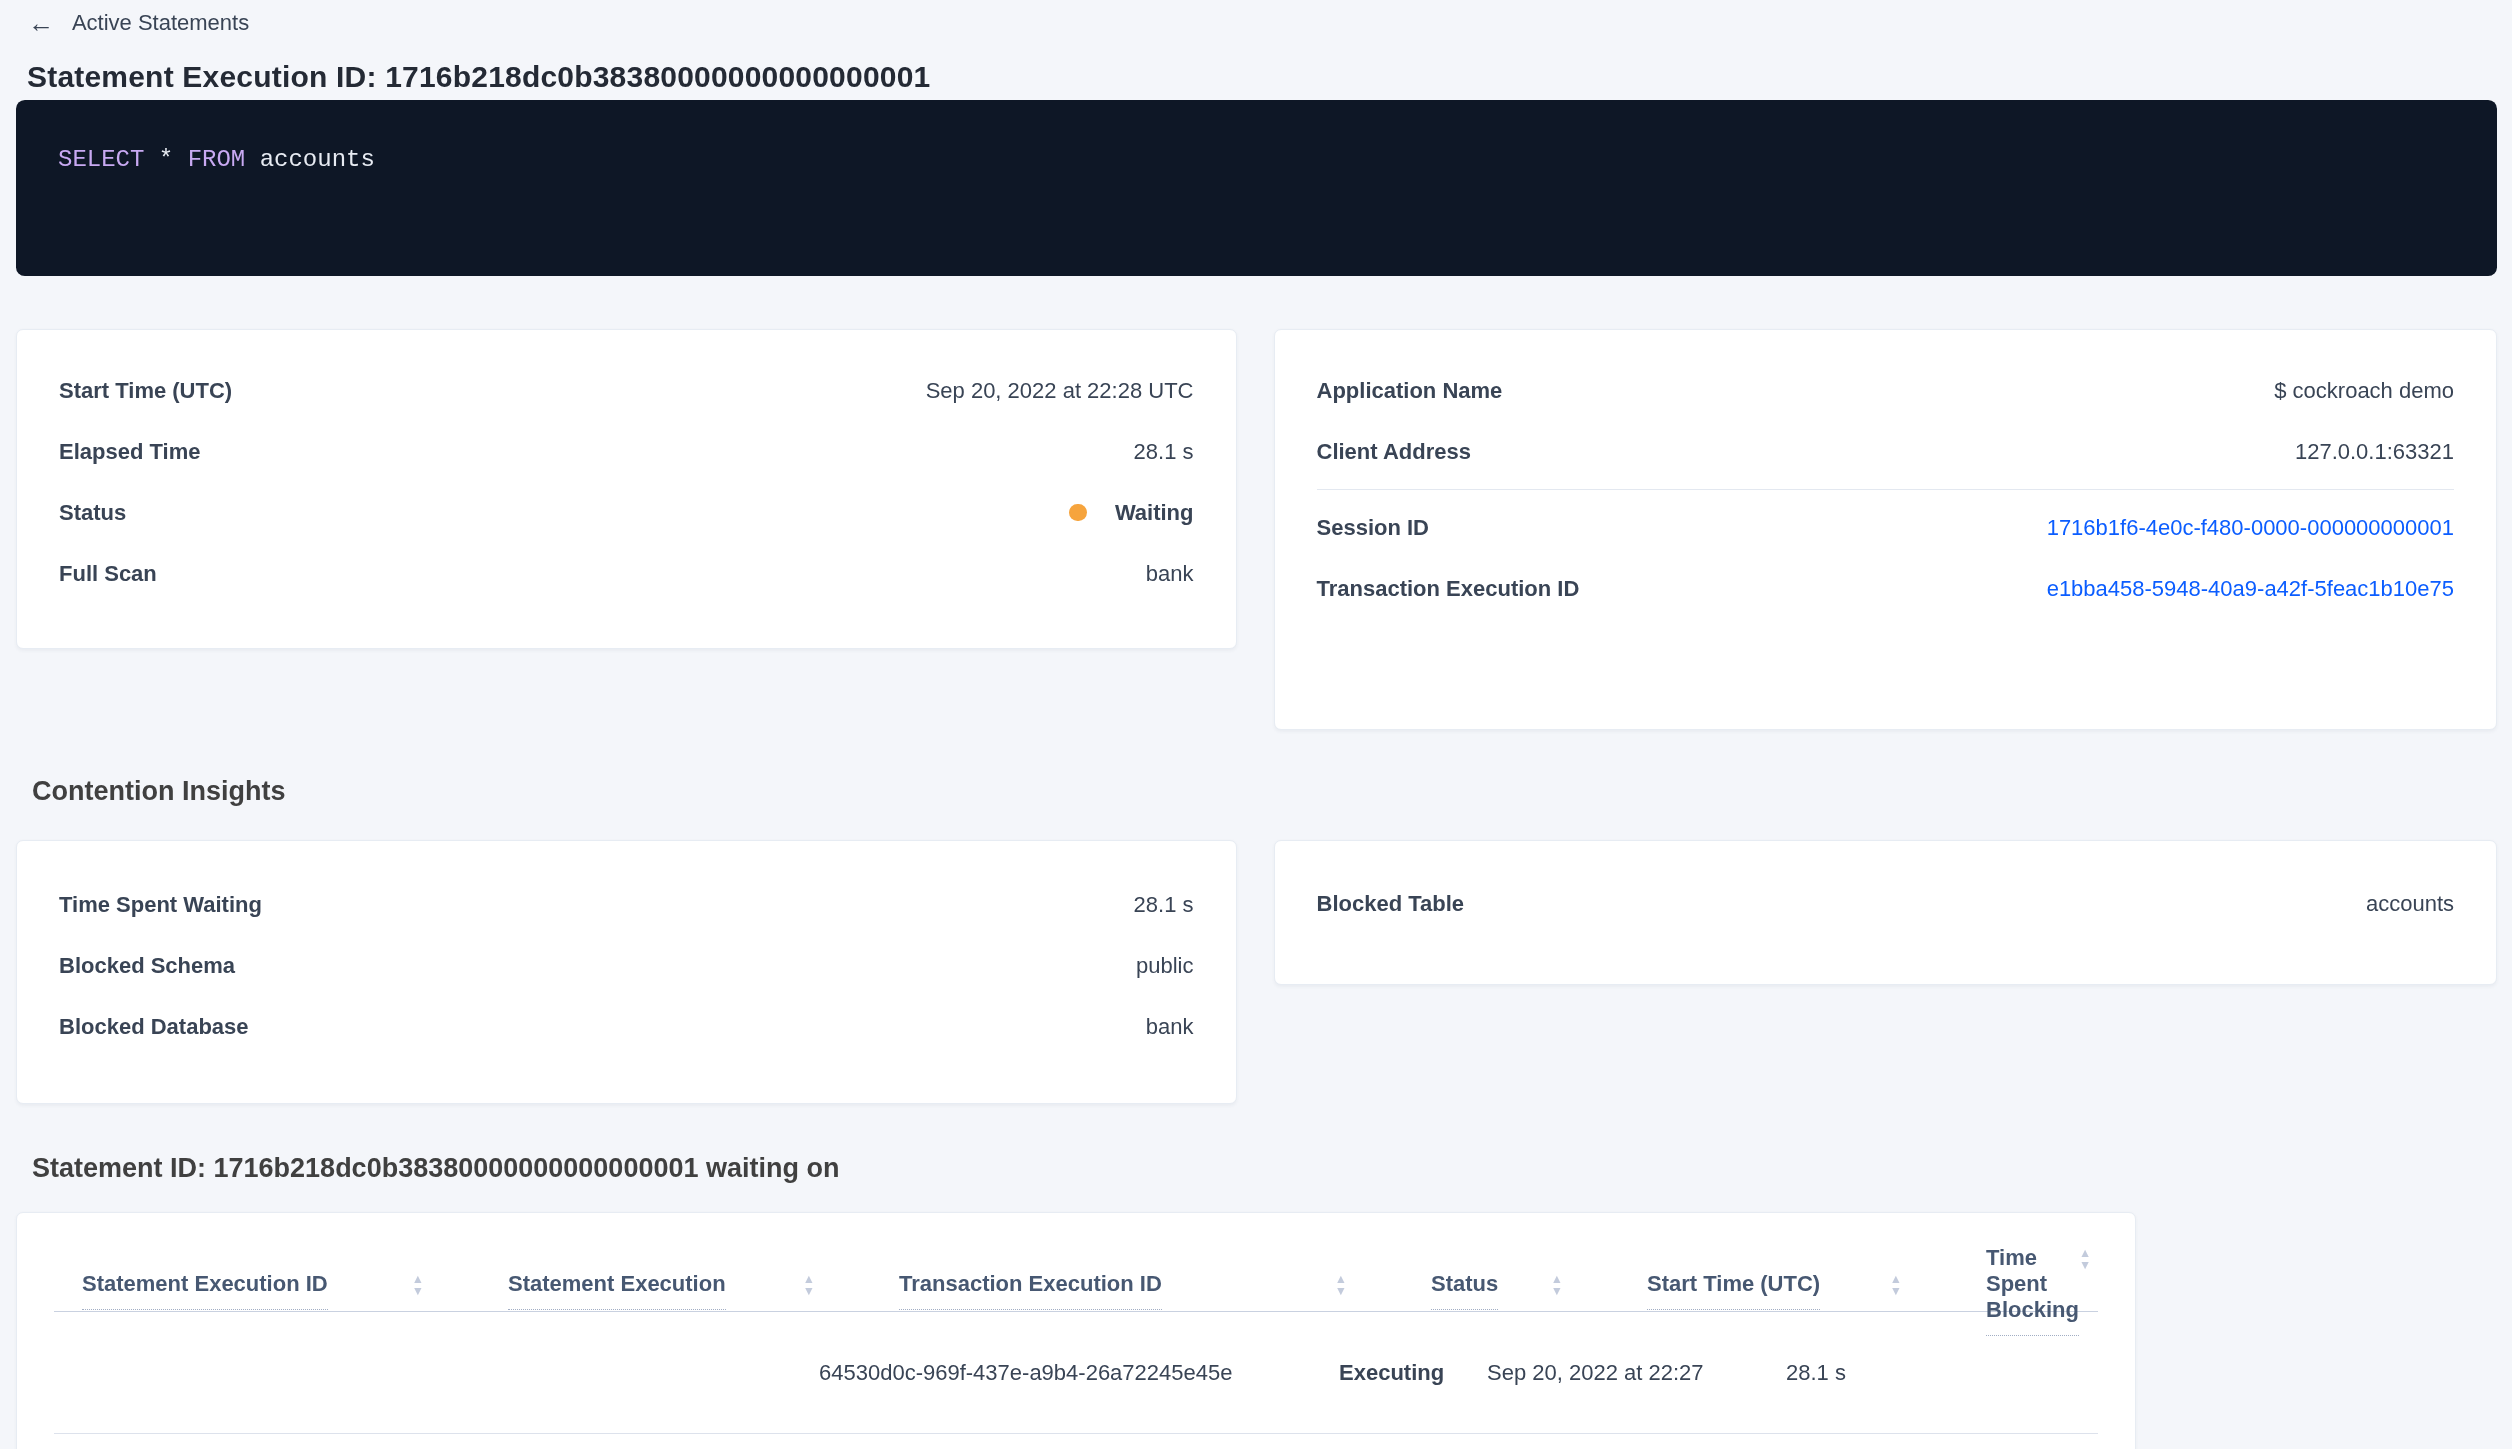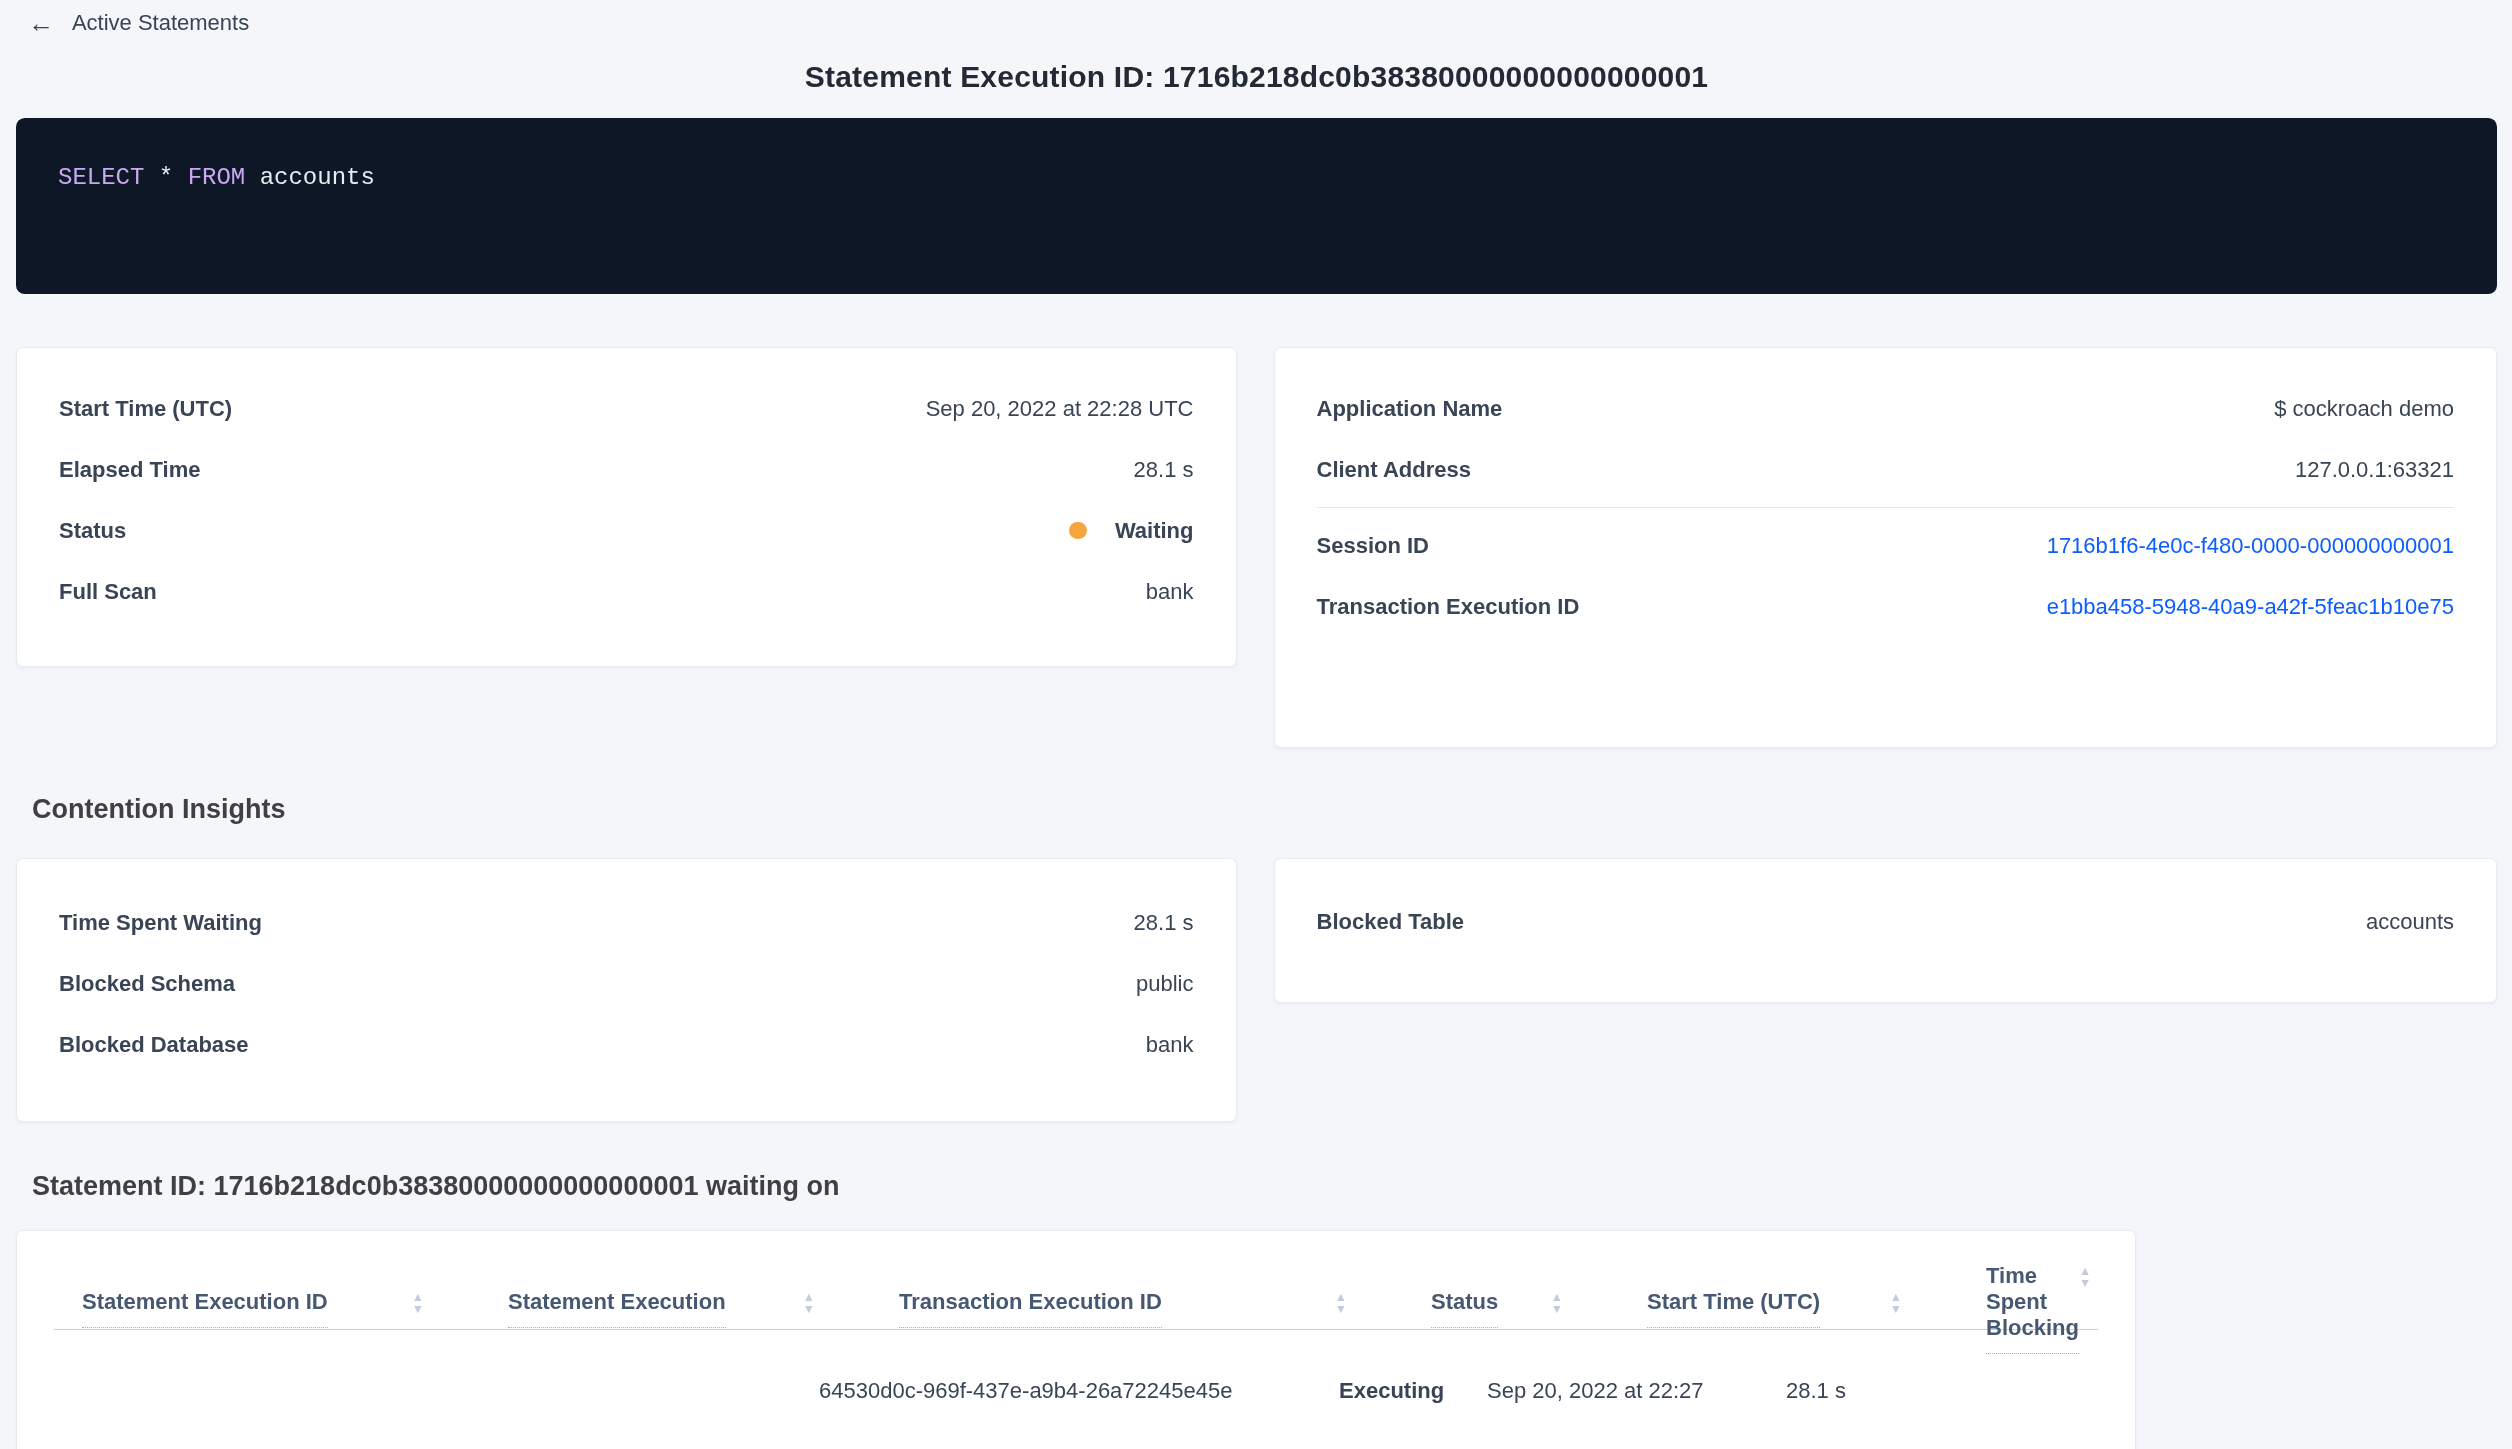--- a/index.html
+++ b/index.html
@@ -16,29 +16,28 @@
   
   .back-row {
     display: flex; align-items: center; gap: 17.6px;
     padding: 7px 0 0 12.3px; height: 39px;
     font-size: 22px; color: #394455; cursor: pointer; width: fit-content;
   }
   .back-arrow { font-size: 26px; line-height: 1; color: #394455; }
 
   
   h2.page-title {
-    margin: 21px 0 0 0;
+    margin: 21px 0 0 11px;
     font-size: 30px; font-weight: bold; color: #242a35;
     letter-spacing: 0.2px;
-    text-align: center;
   }
 
   
   .code-box {
-    margin-top: 24px;
+    margin-top: 6px;
     width: 2481px; height: 176px;
     background: #0e1726;
     border-radius: 8.8px;
     padding: 46px 0 0 42px;
     font-family: "Liberation Mono", "DejaVu Sans Mono", monospace;
     font-size: 24px; line-height: 1.2;
     color: #e7ebf2;
   }
   .code-box .kw { color: #c8a9f2; }
 

